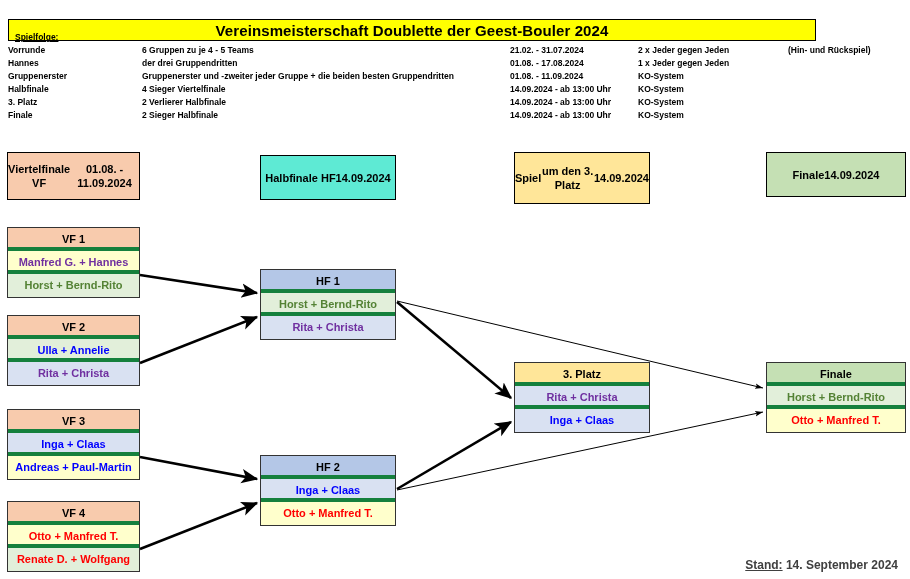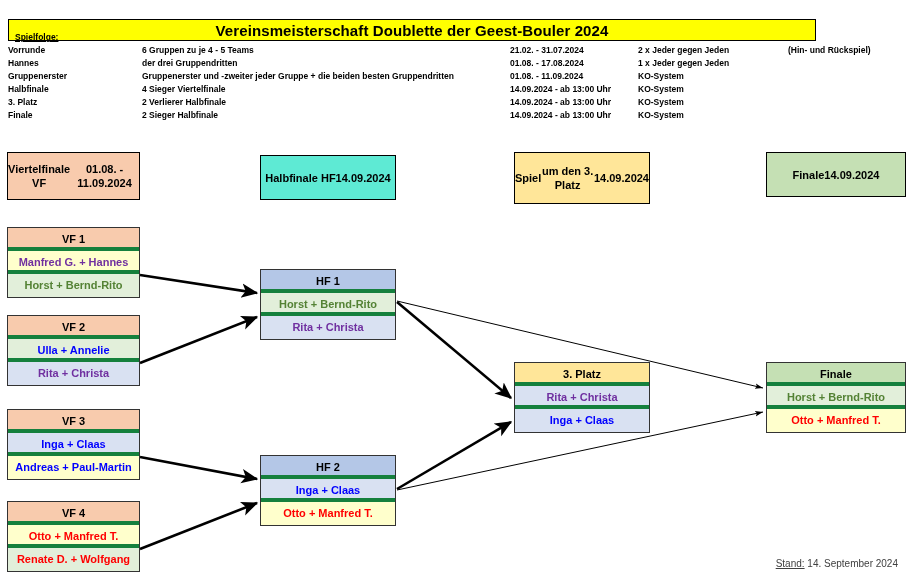--- a/index.html
+++ b/index.html
@@ -142,23 +142,23 @@
     left: 0; top: 0;
     width: 910px; height: 579px;
     pointer-events: none;
   }
 
   
   .stand {
     position: absolute;
     right: 12px;
     top: 558px;
-    font-size: 10px;
+    font-size: 12px;
     color: #404040;
-    font-weight: normal;
+    font-weight: bold;
     white-space: nowrap;
   }
   .stand u { text-decoration: underline; }
 </style>
 </head>
 <body>
 
 <div id="page">
 
   <div class="title-bar">

